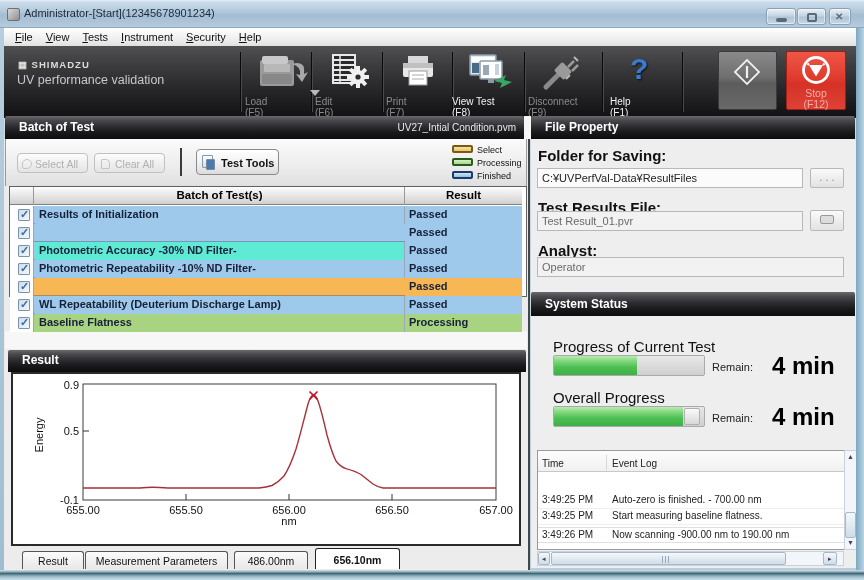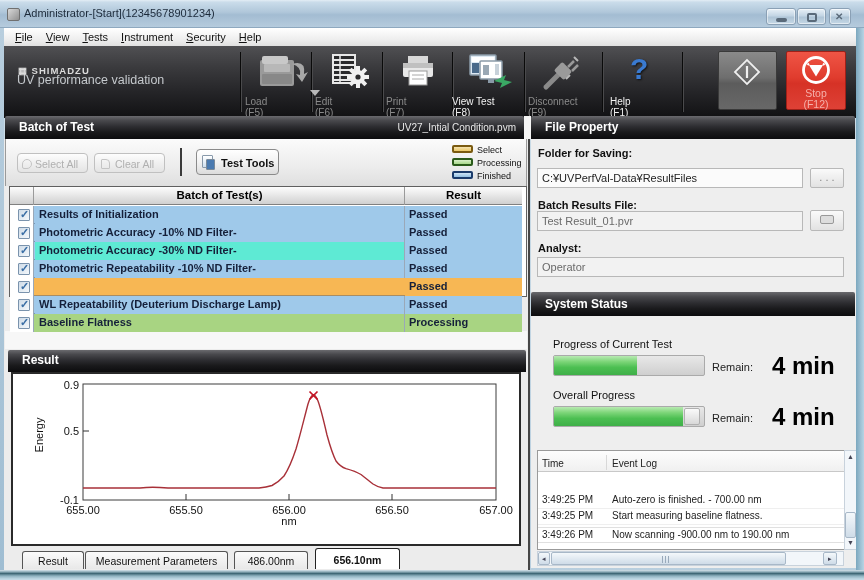--- a/index.html
+++ b/index.html
@@ -21,21 +21,21 @@
   color:#111; }
 #menubar span { display:inline-block; padding:3px 6px 0 7px; } #menubar span:first-child { margin-left:4px; }
 #menubar u { text-decoration:underline; }
 
 
 #toolbar { left:4px; top:46px; width:856px; height:72px;
   background:linear-gradient(180deg,#505053 0%,#3a3a3d 30%,#262629 62%,#111113 100%); }
 .tbsep { top:6px; width:1px; height:60px; background:#0a0a0a; box-shadow:1px 0 0 #4a4a4c; }
 .tblabel { color:#8a8a8a; font-size:10px; line-height:10.5px; }
 .tblabel.on { color:#f2f2f2; }
-#logo1 { left:18px; top:65px; color:#dcdcdc; font-weight:bold; font-size:9.5px; letter-spacing:1px;text-align:center; }
+#logo1 { left:18px; top:59px; color:#dcdcdc; font-weight:bold; font-size:9.5px; letter-spacing:1px;text-align:center; }
 #logo2 { left:17px; top:73px; color:#c5c9cd; font-size:12.5px; }
 #startbtn { left:718px; top:51px; width:59px; height:59px; border-radius:2px;
   background:linear-gradient(180deg,#8a8a8a 0%,#6e6e6e 45%,#5c5c5c 55%,#686868 100%);
   border:1px solid #3a3a3a; }
 #stopbtn { left:786px; top:51px; width:60px; height:59px; border-radius:2px;
   background:linear-gradient(180deg,#ef5545 0%,#e03c2e 45%,#d63226 55%,#de4136 100%);
   border:1px solid #a02018; color:#f5b0aa; font-size:10.5px; text-align:center; }
 
 
 .hdrbar { z-index:2; background:linear-gradient(180deg,#6a6a6e 0%,#48484c 20%,#2e2e32 45%,#1a1a1c 70%,#0c0c0e 100%);
@@ -71,21 +71,21 @@
 #chartpanel { left:11px; top:372px; width:510px; height:174px; background:#fff; border:2px solid #2a2a2a; }
 .tab { position:absolute; top:3px; height:18px; background:linear-gradient(180deg,#fbfbfb,#e8e8e8);
   border:1px solid #555; border-bottom:none; border-radius:3px 3px 0 0; text-align:center;
   font-size:10.5px; color:#111; padding-top:3px; }
 .tab.active { top:0; height:21px; background:#fff; font-weight:bold; z-index:3; border-color:#222; padding-top:5px; }
 
 
 #rpanel { left:531px; top:139px; width:325px; height:429px; background:#eeeeee; }
 .field { position:absolute; left:2px; width:310px; height:20px; border:1px solid #b8b8b8;
   background:#f2f2f2; color:#6a6a6a; font-size:11px; padding:3px 0 0 4px; }
-.flabel { position:absolute; left:3px; color:#111; font-weight:bold; font-size:11px; }
+.flabel { position:absolute; left:3px; color:#111; font-weight:bold; font-size:15px; }
 .dotbtn { position:absolute; border:1px solid #b8b8b8; border-radius:2px;
   background:linear-gradient(180deg,#fafafa,#e2e2e2); color:#888; text-align:center; }
 .pbar { position:absolute; width:152px; height:21px; border:1px solid #aaa; border-radius:2px;
   background:linear-gradient(180deg,#e8e8e8,#cfcfcf); overflow:hidden; }
 .pfill { position:absolute; left:0; top:0; height:100%;
   background:linear-gradient(180deg,#b8eab2 0%,#7cd578 30%,#4cbf52 60%,#3faf48 100%); }
 #evlog { left:537px; top:450px; width:307px; height:100px; background:#fff; border:1px solid #9a9a9a; border-right:none; overflow:hidden; }
 .evrow { position:absolute; left:0; width:100%; height:16px; color:#222; font-size:10px; border-bottom:1px solid #efefef; }
 .evtime { position:absolute; left:4px; top:1px; }
 .evtext { position:absolute; left:74px; top:1px; white-space:nowrap; }
@@ -227,21 +227,20 @@
       <div class="tcell-cb">
         <span class="cb"></span>
       </div>
       <div class="tcell-name" style="background:#9fc9ea;">Results of Initialization</div>
       <div class="tcell-res" style="background:#9fc9ea;">Passed</div>
     </div>
   <div class="throw rowline" style="top:37px;background:#9fc9ea;">
       <div class="tcell-cb">
         <span class="cb"></span>
       </div>
-      <div class="tcell-name" style="background:#9fc9ea;">Photometric Accuracy -10% ND Filter-</div>
       <div class="tcell-res" style="background:#9fc9ea;">Passed</div>
     </div>
   <div class="throw rowline" style="top:55px;background:#9fc9ea;">
       <div class="tcell-cb">
         <span class="cb"></span>
       </div>
       <div class="tcell-name" style="background:#5eead4;">Photometric Accuracy -30% ND Filter-</div>
       <div class="tcell-res" style="background:#9fc9ea;">Passed</div>
     </div>
   <div class="throw rowline" style="top:73px;background:#9fc9ea;">
@@ -307,21 +306,21 @@
   </div>
 <div class="abs" id="rpanel"></div>
 
 <div class="abs hdrbar" style="left:531px;top:292px;width:324px;height:24px;">
     <span class="t" style="top:5px;">System Status</span>
   </div>
 
 <div class="abs flabel" style="left:538px;top:147px;">Folder for Saving:</div>
 <div class="abs field" style="left:537px;top:168px;width:266px;color:#222;background:#fbfbfb;">C:¥UVPerfVal-Data¥ResultFiles</div>
 <div class="abs dotbtn" style="left:810px;top:168px;width:34px;height:20px;padding-top:2px;">. . .</div>
-<div class="abs flabel" style="left:538px;top:199px;">Batch Results File:</div>
+<div class="abs flabel" style="left:538px;top:199px;">Test Results File:</div>
 <div class="abs field" style="left:537px;top:211px;width:266px;">Test Result_01.pvr</div>
 <div class="abs dotbtn" style="left:810px;top:210px;width:34px;height:21px;"><span style="display:inline-block;margin-top:4px;width:14px;height:9px;border:1px solid #999;background:#ddd;border-radius:2px;"></span></div>
 <div class="abs flabel" style="left:538px;top:242px;">Analyst:</div>
 <div class="abs field" style="left:537px;top:257px;width:307px;">Operator</div>
 
 <div class="abs flabel" style="left:553px;top:338px;font-weight:normal;">Progress of Current Test</div>
 <div class="abs pbar" style="left:553px;top:355px;">
     <div class="pfill" style="width:55%;"></div>
   </div>
 <div class="abs" style="left:712px;top:361px;font-size:11px;color:#222;">Remain:</div>

